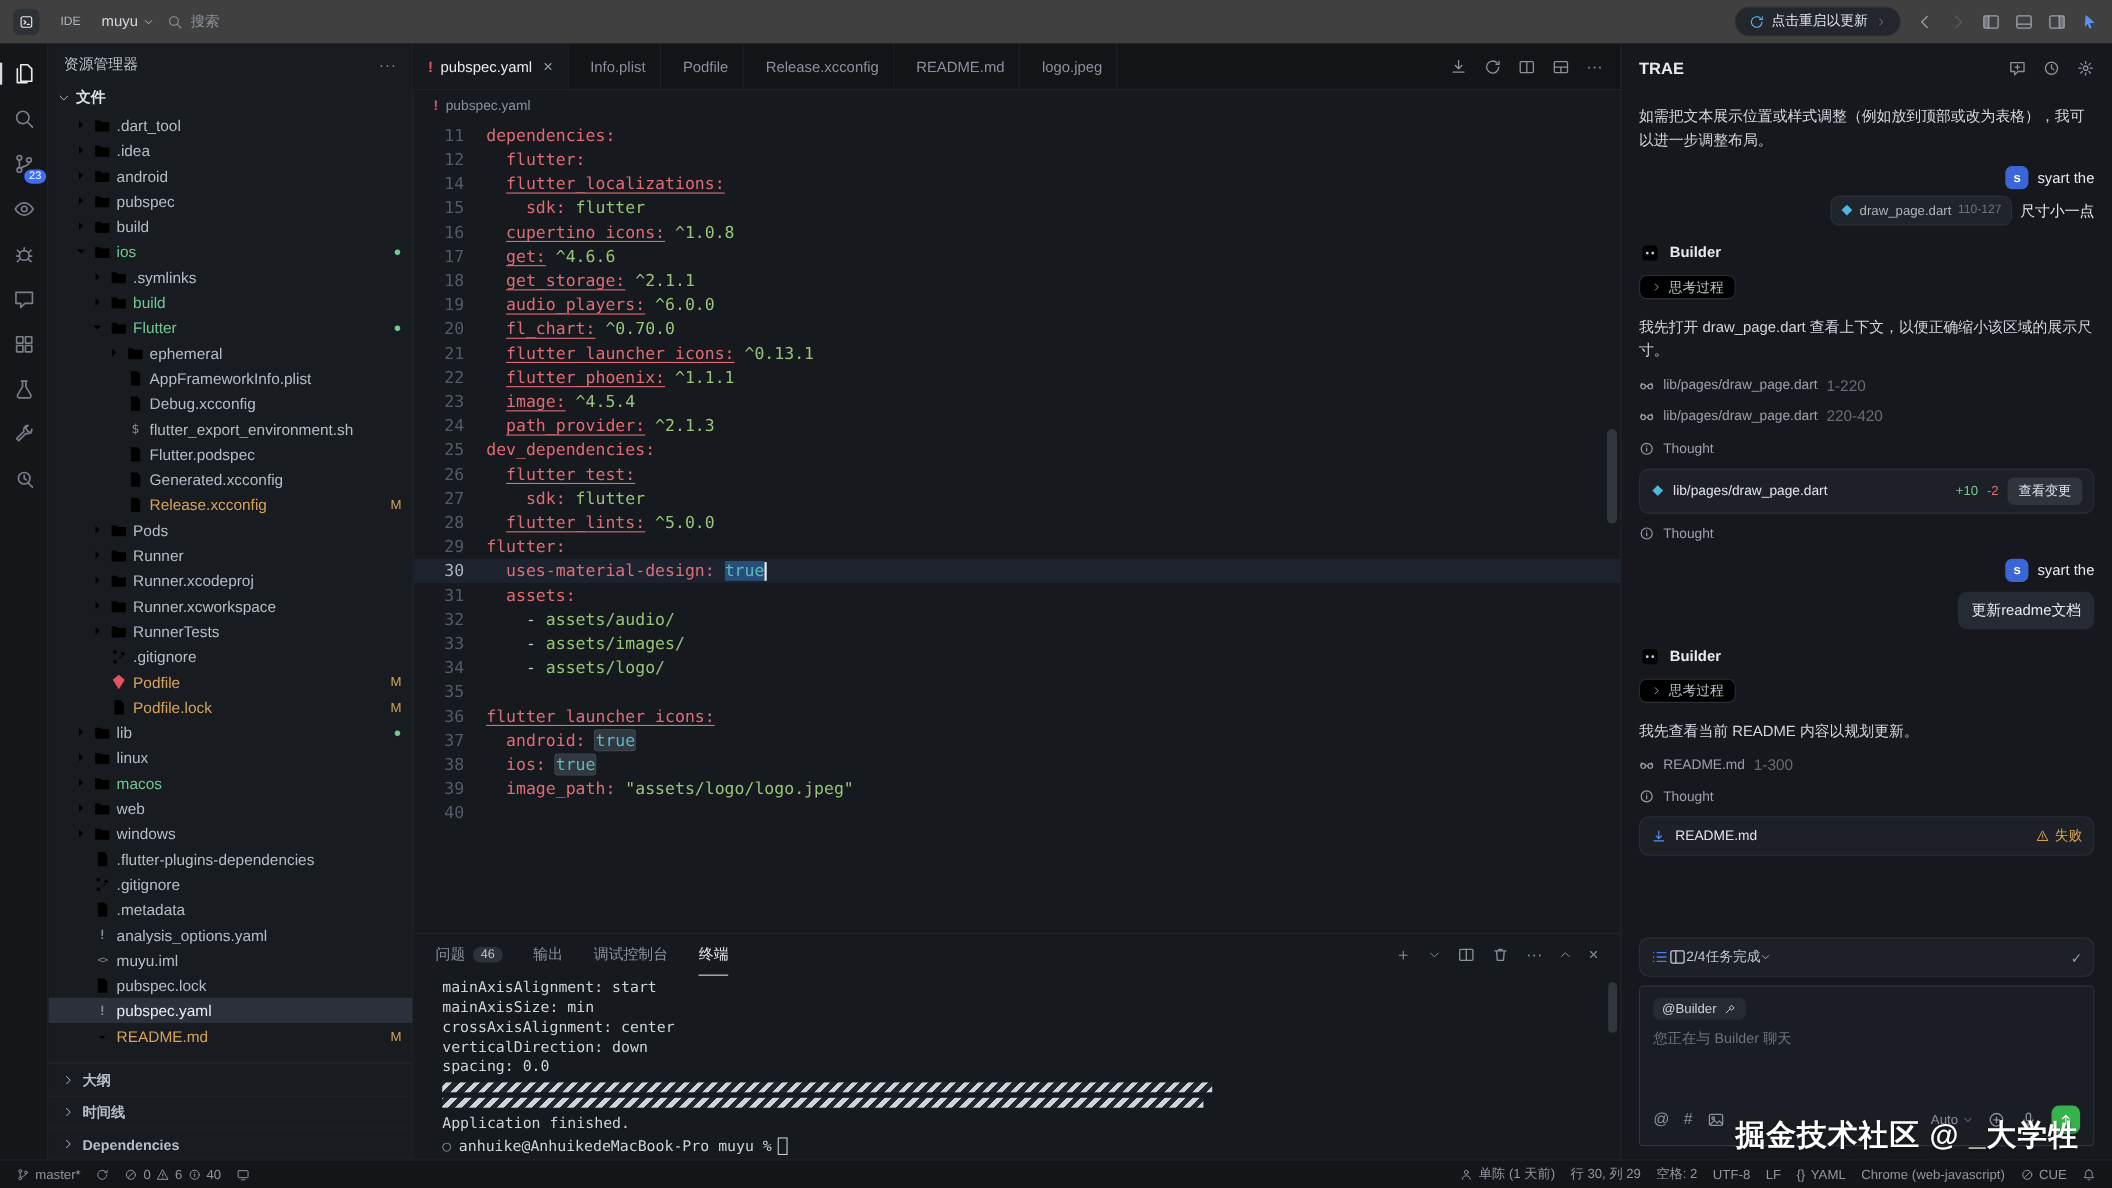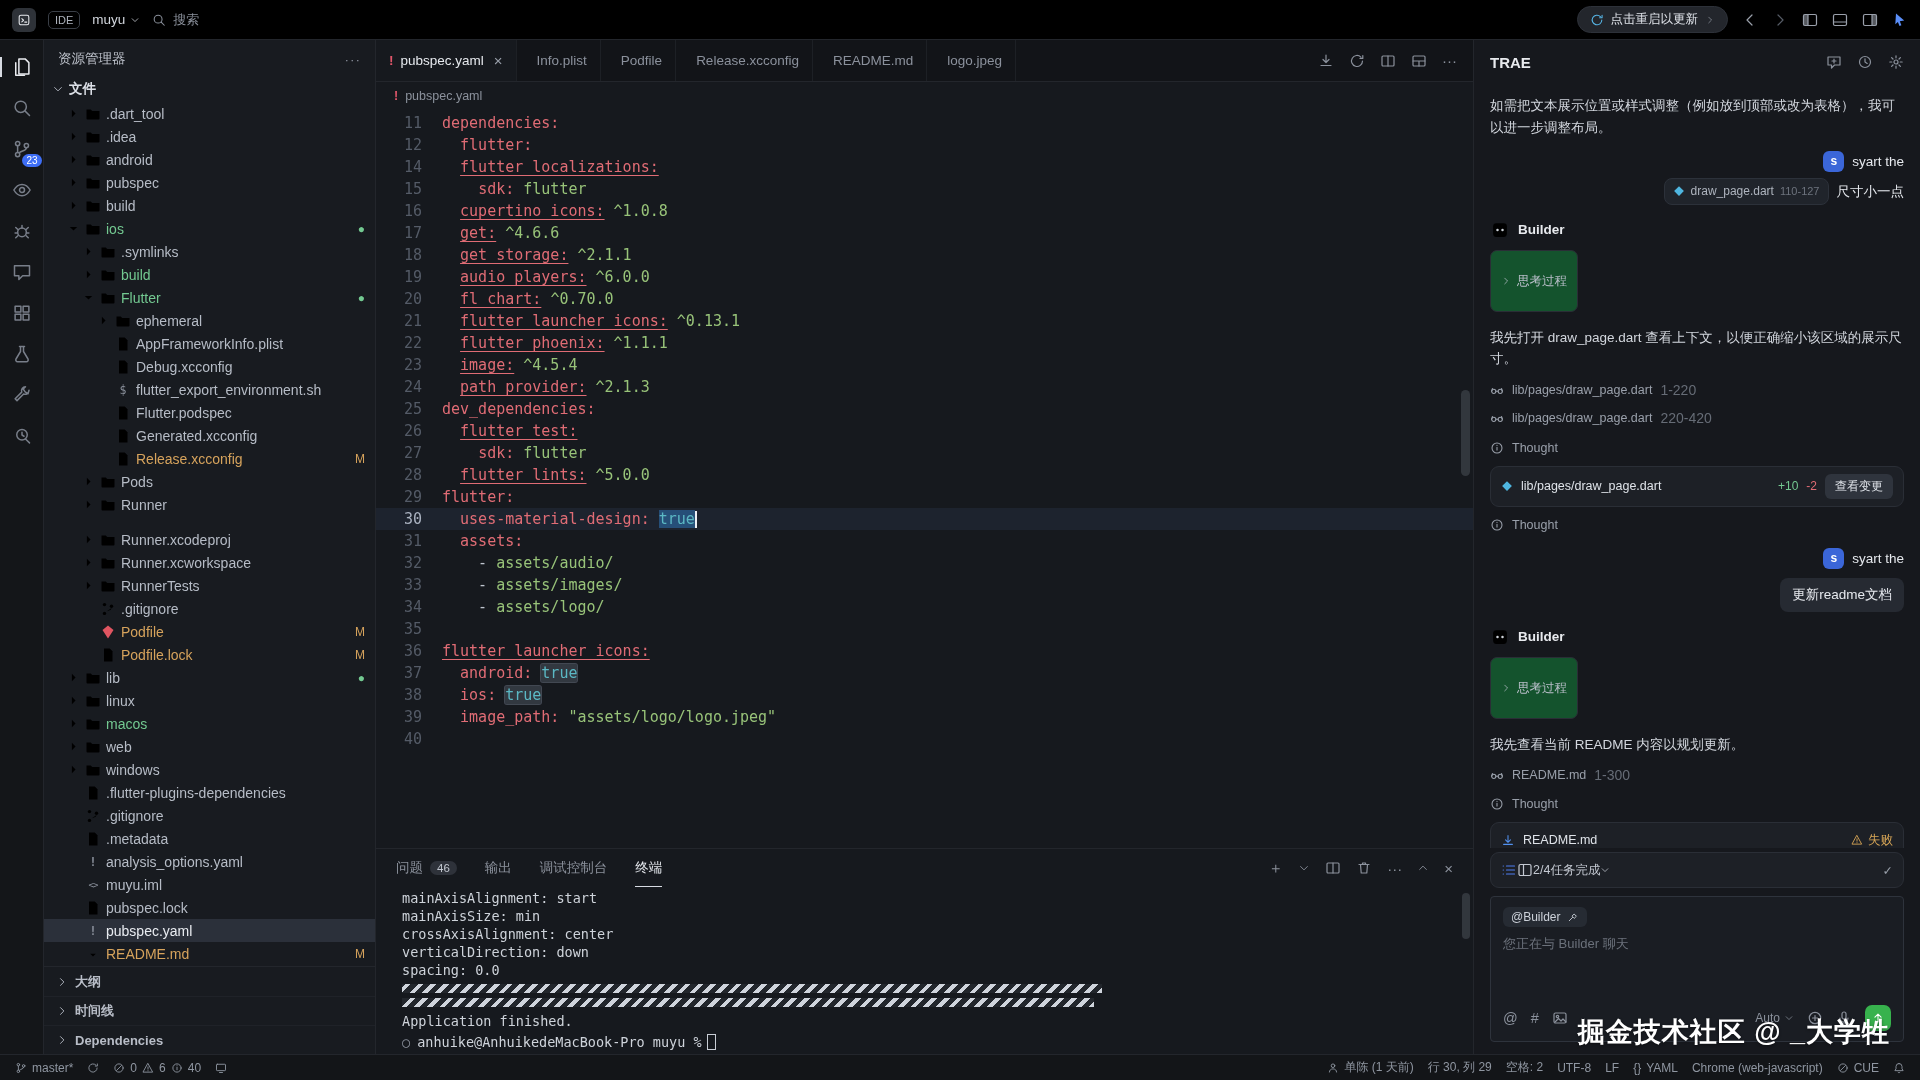--- a/index.html
+++ b/index.html
@@ -8,21 +8,21 @@
   .app{position:relative;width:1920px;height:1080px;display:flex;flex-direction:column}
 
   
   .ic{display:inline-flex;align-items:center;justify-content:center;flex:none}
   .ic svg{width:100%;height:100%}
   .ic svg *{fill:none;stroke:currentColor;stroke-width:1.2;stroke-linecap:round;stroke-linejoin:round}
   .ic10{width:10px;height:10px}.ic12{width:12px;height:12px}.ic14{width:14px;height:14px}
   .ic16{width:16px;height:16px}.ic20{width:20px;height:20px}
 
   
-  .titlebar{height:40px;flex:0 0 40px;background:#000000;border-bottom:1px solid #23262c;
+  .titlebar{height:40px;flex:0 0 40px;background:#404040;border-bottom:1px solid #23262c;
     display:flex;align-items:center;gap:12px;padding:0 12px}
   .logo-box{width:24px;height:24px;border-radius:6px;background:#2e3238;display:flex;align-items:center;justify-content:center;color:#e8eaee}
   .ide-pill{border:1px solid #3a3f47;border-radius:5px;font-size:11px;padding:2px 6px;color:#aeb4be}
   .proj{display:flex;align-items:center;gap:5px;font-size:13.5px;color:#d2d6dd;cursor:pointer}
   .tb-search{display:flex;align-items:center;gap:7px;color:#8b919c;font-size:13px;cursor:pointer}
   .tb-right{margin-left:auto;display:flex;align-items:center;gap:14px}
   .update-pill{display:flex;align-items:center;gap:7px;background:#23262c;border:1px solid #2d3139;
     border-radius:14px;padding:4px 12px;font-size:12.5px;color:#dfe3e9;cursor:pointer}
   .update-pill .ic{color:#57b7e8}
   .nav-arrow{color:#9aa0ab;font-size:16px;cursor:pointer}
@@ -113,22 +113,22 @@
   .t-user{display:flex;justify-content:flex-end;align-items:center;gap:8px;margin:13px 0 5px;color:#e6e9ee}
   .avatar{width:21px;height:21px;border-radius:6px;background:#3b66d8;color:#fff;display:inline-flex;
     align-items:center;justify-content:center;font-size:12px;font-weight:bold}
   .t-context{display:flex;justify-content:flex-end;align-items:center;gap:8px;margin:4px 0 8px}
   .ctx-chip{display:inline-flex;align-items:center;gap:6px;background:#20242b;border:1px solid #2c313a;
     border-radius:8px;padding:3px 8px;font-size:12px;color:#aeb4be;cursor:pointer}
   .ctx-range{color:#6d737d;font-size:11px}
   .ctx-note{color:#e6e9ee}
   .t-agent{display:flex;align-items:center;gap:8px;margin:14px 0 7px;color:#e8eaee;font-weight:bold}
   .agent-ic{width:20px;height:20px;color:#cfd4db;display:inline-flex}
-  .t-toggle{display:inline-flex;align-items:center;gap:6px;background:#14532d;border:1px solid #2a2e36;
-    border-radius:7px;padding:20px 10px;font-size:12.5px;color:#b7bdc7;margin:2px 0 6px;cursor:pointer}
+  .t-toggle{display:inline-flex;align-items:center;gap:6px;background:#000000;border:1px solid #2a2e36;
+    border-radius:7px;padding:0 10px;font-size:12.5px;color:#b7bdc7;margin:2px 0 6px;cursor:pointer}
   .t-read{display:flex;align-items:center;gap:8px;color:#9aa0ab;font-size:12.5px;margin:6px 0;cursor:pointer}
   .read-range{color:#666c76;font-size:14px}
   .t-thought{display:flex;align-items:center;gap:8px;color:#9aa0ab;font-size:12.5px;margin:8px 0;cursor:pointer}
   .t-card{display:flex;align-items:center;gap:8px;background:#1d2026;border:1px solid #2a2e36;
     border-radius:9px;padding:7px 10px;margin:7px 0;cursor:pointer}
   .card-path{color:#dfe3e9;font-size:12.5px;flex:1;overflow:hidden;text-overflow:ellipsis;white-space:nowrap}
   .add{color:#74c991;font-size:12px}.del{color:#e06c75;font-size:12px}
   .card-btn{background:#2f343d;border-radius:6px;padding:3px 10px;color:#dfe3e9;font-size:12px;cursor:pointer}
   .fail{display:inline-flex;align-items:center;gap:5px;color:#d8a656;font-size:12.5px}
   .t-userchip{display:flex;justify-content:flex-end;margin:9px 0}
@@ -555,21 +555,21 @@
                 <path d="M6 3.5L10.5 8 6 12.5"></path>
               </svg>
             </span>
             <span class="ficon">
               <svg viewBox="0 0 16 16">
                 <path d="M1.5 3.5h4.2L7.2 5h7.3v7.5a1 1 0 01-1 1h-11a1 1 0 01-1-1z"></path>
               </svg>
             </span>
             <span class="label">Runner</span>
           </div>
-          <div class="tree-row" style="padding-left: 38px; margin-top: 12px;">
+          <div class="tree-row" style="padding-left: 38px;">
             <span class="chev">
               <svg viewBox="0 0 16 16">
                 <path d="M6 3.5L10.5 8 6 12.5"></path>
               </svg>
             </span>
             <span class="ficon">
               <svg viewBox="0 0 16 16">
                 <path d="M1.5 3.5h4.2L7.2 5h7.3v7.5a1 1 0 01-1 1h-11a1 1 0 01-1-1z"></path>
               </svg>
             </span>

